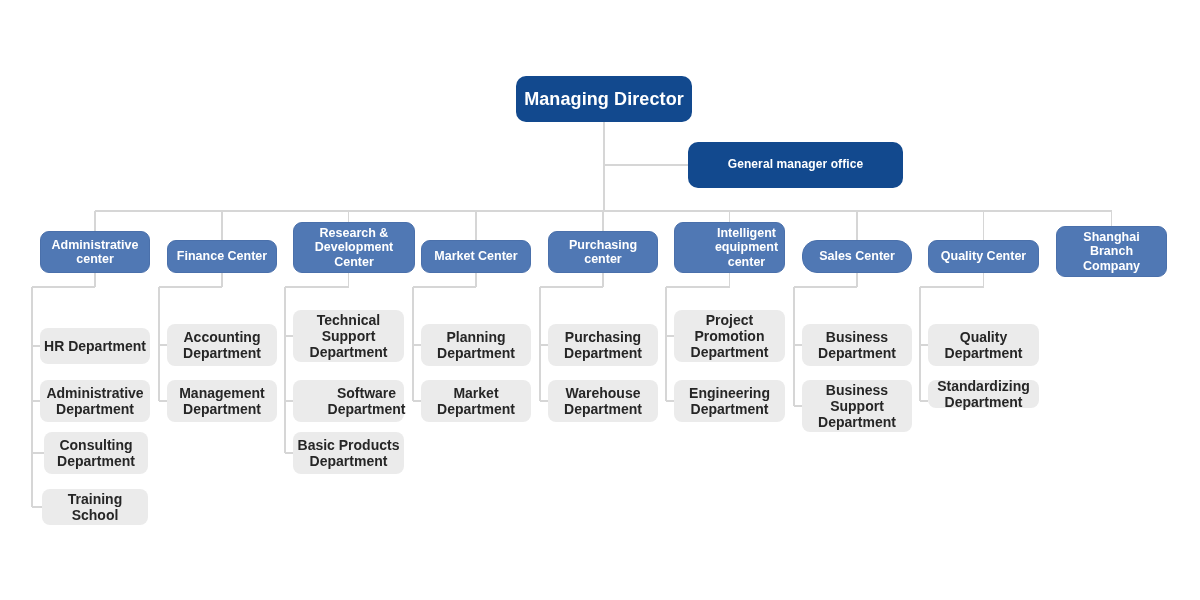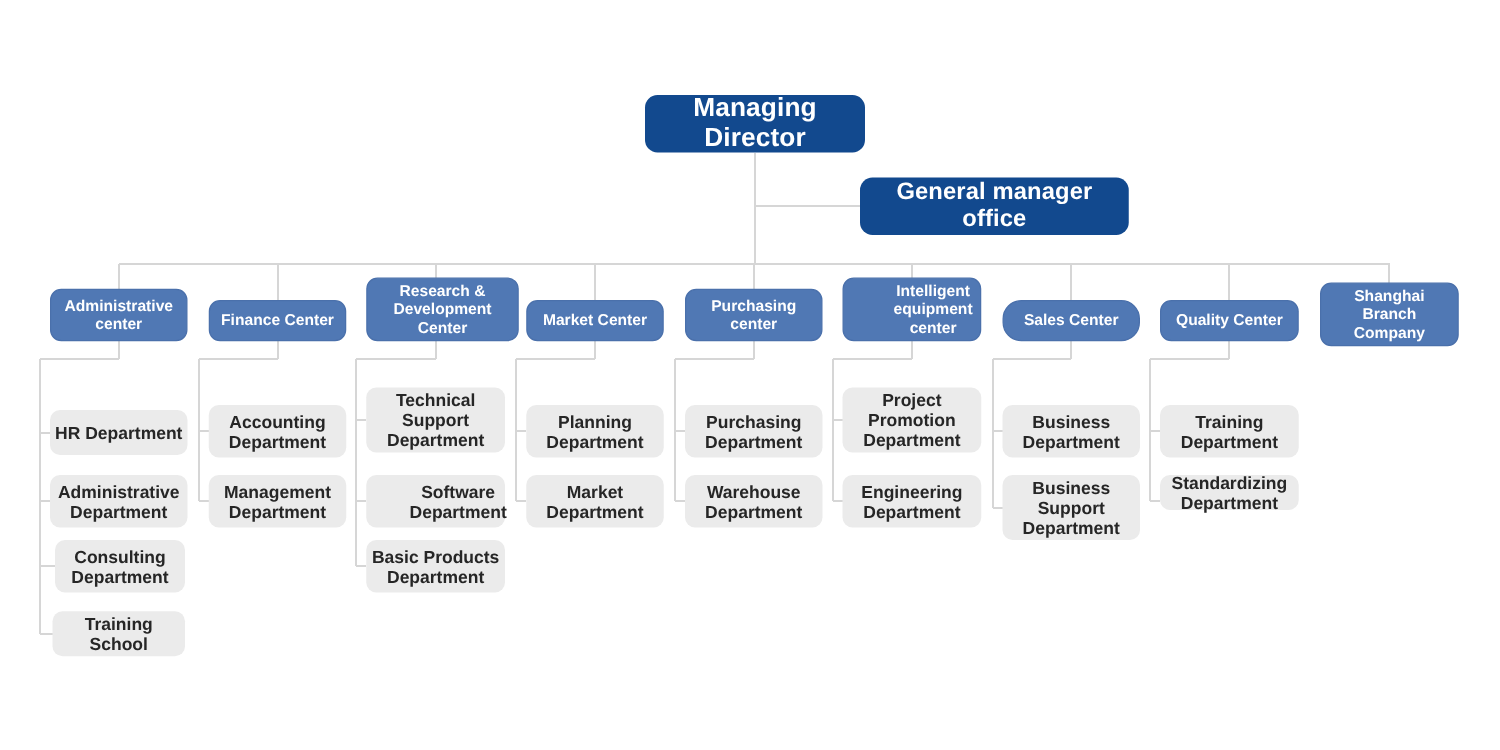--- a/index.html
+++ b/index.html
@@ -32,29 +32,29 @@
     text-align: center;
     border-radius: 9px;
     line-height: 1.16;
     padding: 2px 4px;
     white-space: pre-line;
   }
   .node.root {
     background: #12498e;
     color: #ffffff;
     font-weight: bold;
-    font-size: 21px;
+    font-size: 18px;
     border-radius: 10px;
     letter-spacing: .1px;
   }
   .node.staff {
     background: #12498e;
     color: #ffffff;
     font-weight: bold;
-    font-size: 19px;
+    font-size: 12px;
     border-radius: 10px;
     letter-spacing: .1px;
   }
   .node.center {
     background: #5078b4;
     color: #ffffff;
     font-weight: bold;
     font-size: 12.5px;
     border-radius: 9px;
     border: 1px solid #4a70ab;
@@ -173,21 +173,21 @@
 Department</div>
       <div class="node dept" style="left: 674px; top: 380px; width: 111px; height: 42px;">Engineering
 Department</div>
       <div class="node center" style="left: 802px; top: 240px; width: 110px; height: 33px; border-radius: 15px;">Sales Center</div>
       <div class="node dept" style="left: 802px; top: 324px; width: 110px; height: 42px;">Business
 Department</div>
       <div class="node dept" style="left: 802px; top: 380px; width: 110px; height: 52px;">Business
 Support
 Department</div>
       <div class="node center" style="left: 928px; top: 240px; width: 111px; height: 33px;">Quality Center</div>
-      <div class="node dept" style="left: 928px; top: 324px; width: 111px; height: 42px;">Training
+      <div class="node dept" style="left: 928px; top: 324px; width: 111px; height: 42px;">Quality
 Department</div>
       <div class="node dept" style="left: 928px; top: 380px; width: 111px; height: 28px;">Standardizing
 Department</div>
       <div class="node center" style="left: 1056px; top: 226px; width: 111px; height: 51px;">Shanghai
 Branch
 Company</div>
     </div>
 </div>
 
 </body></html>

